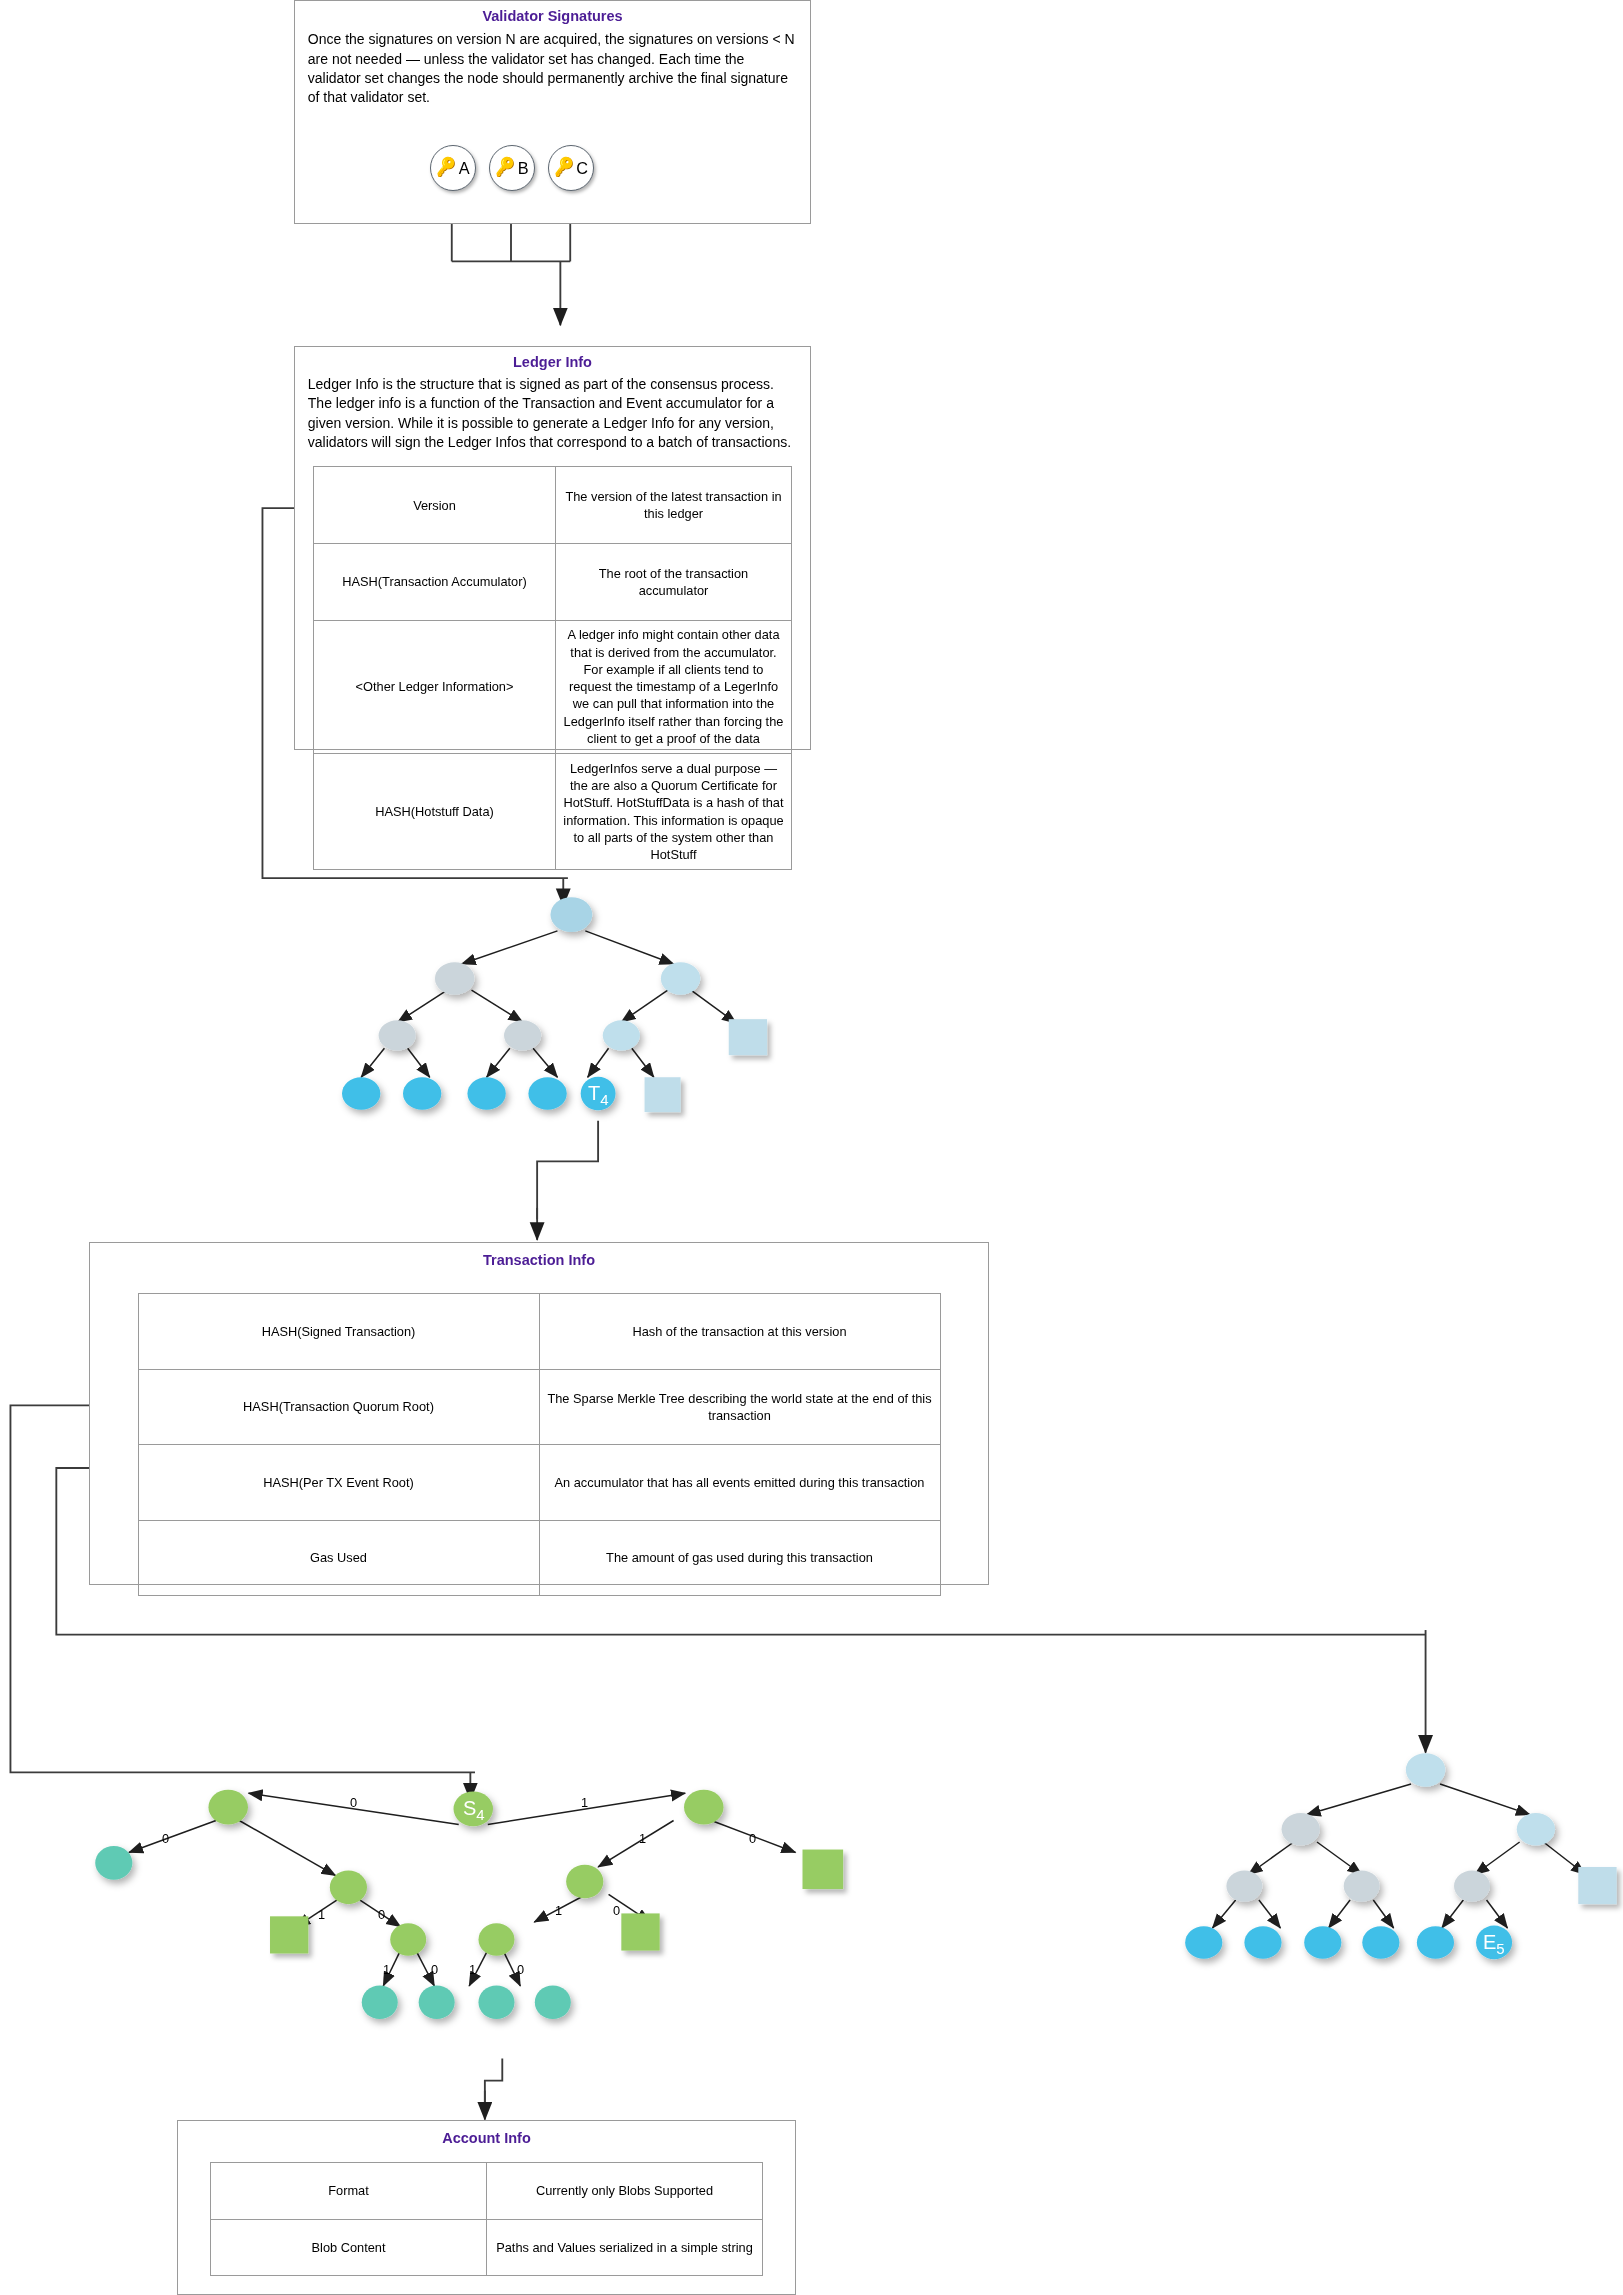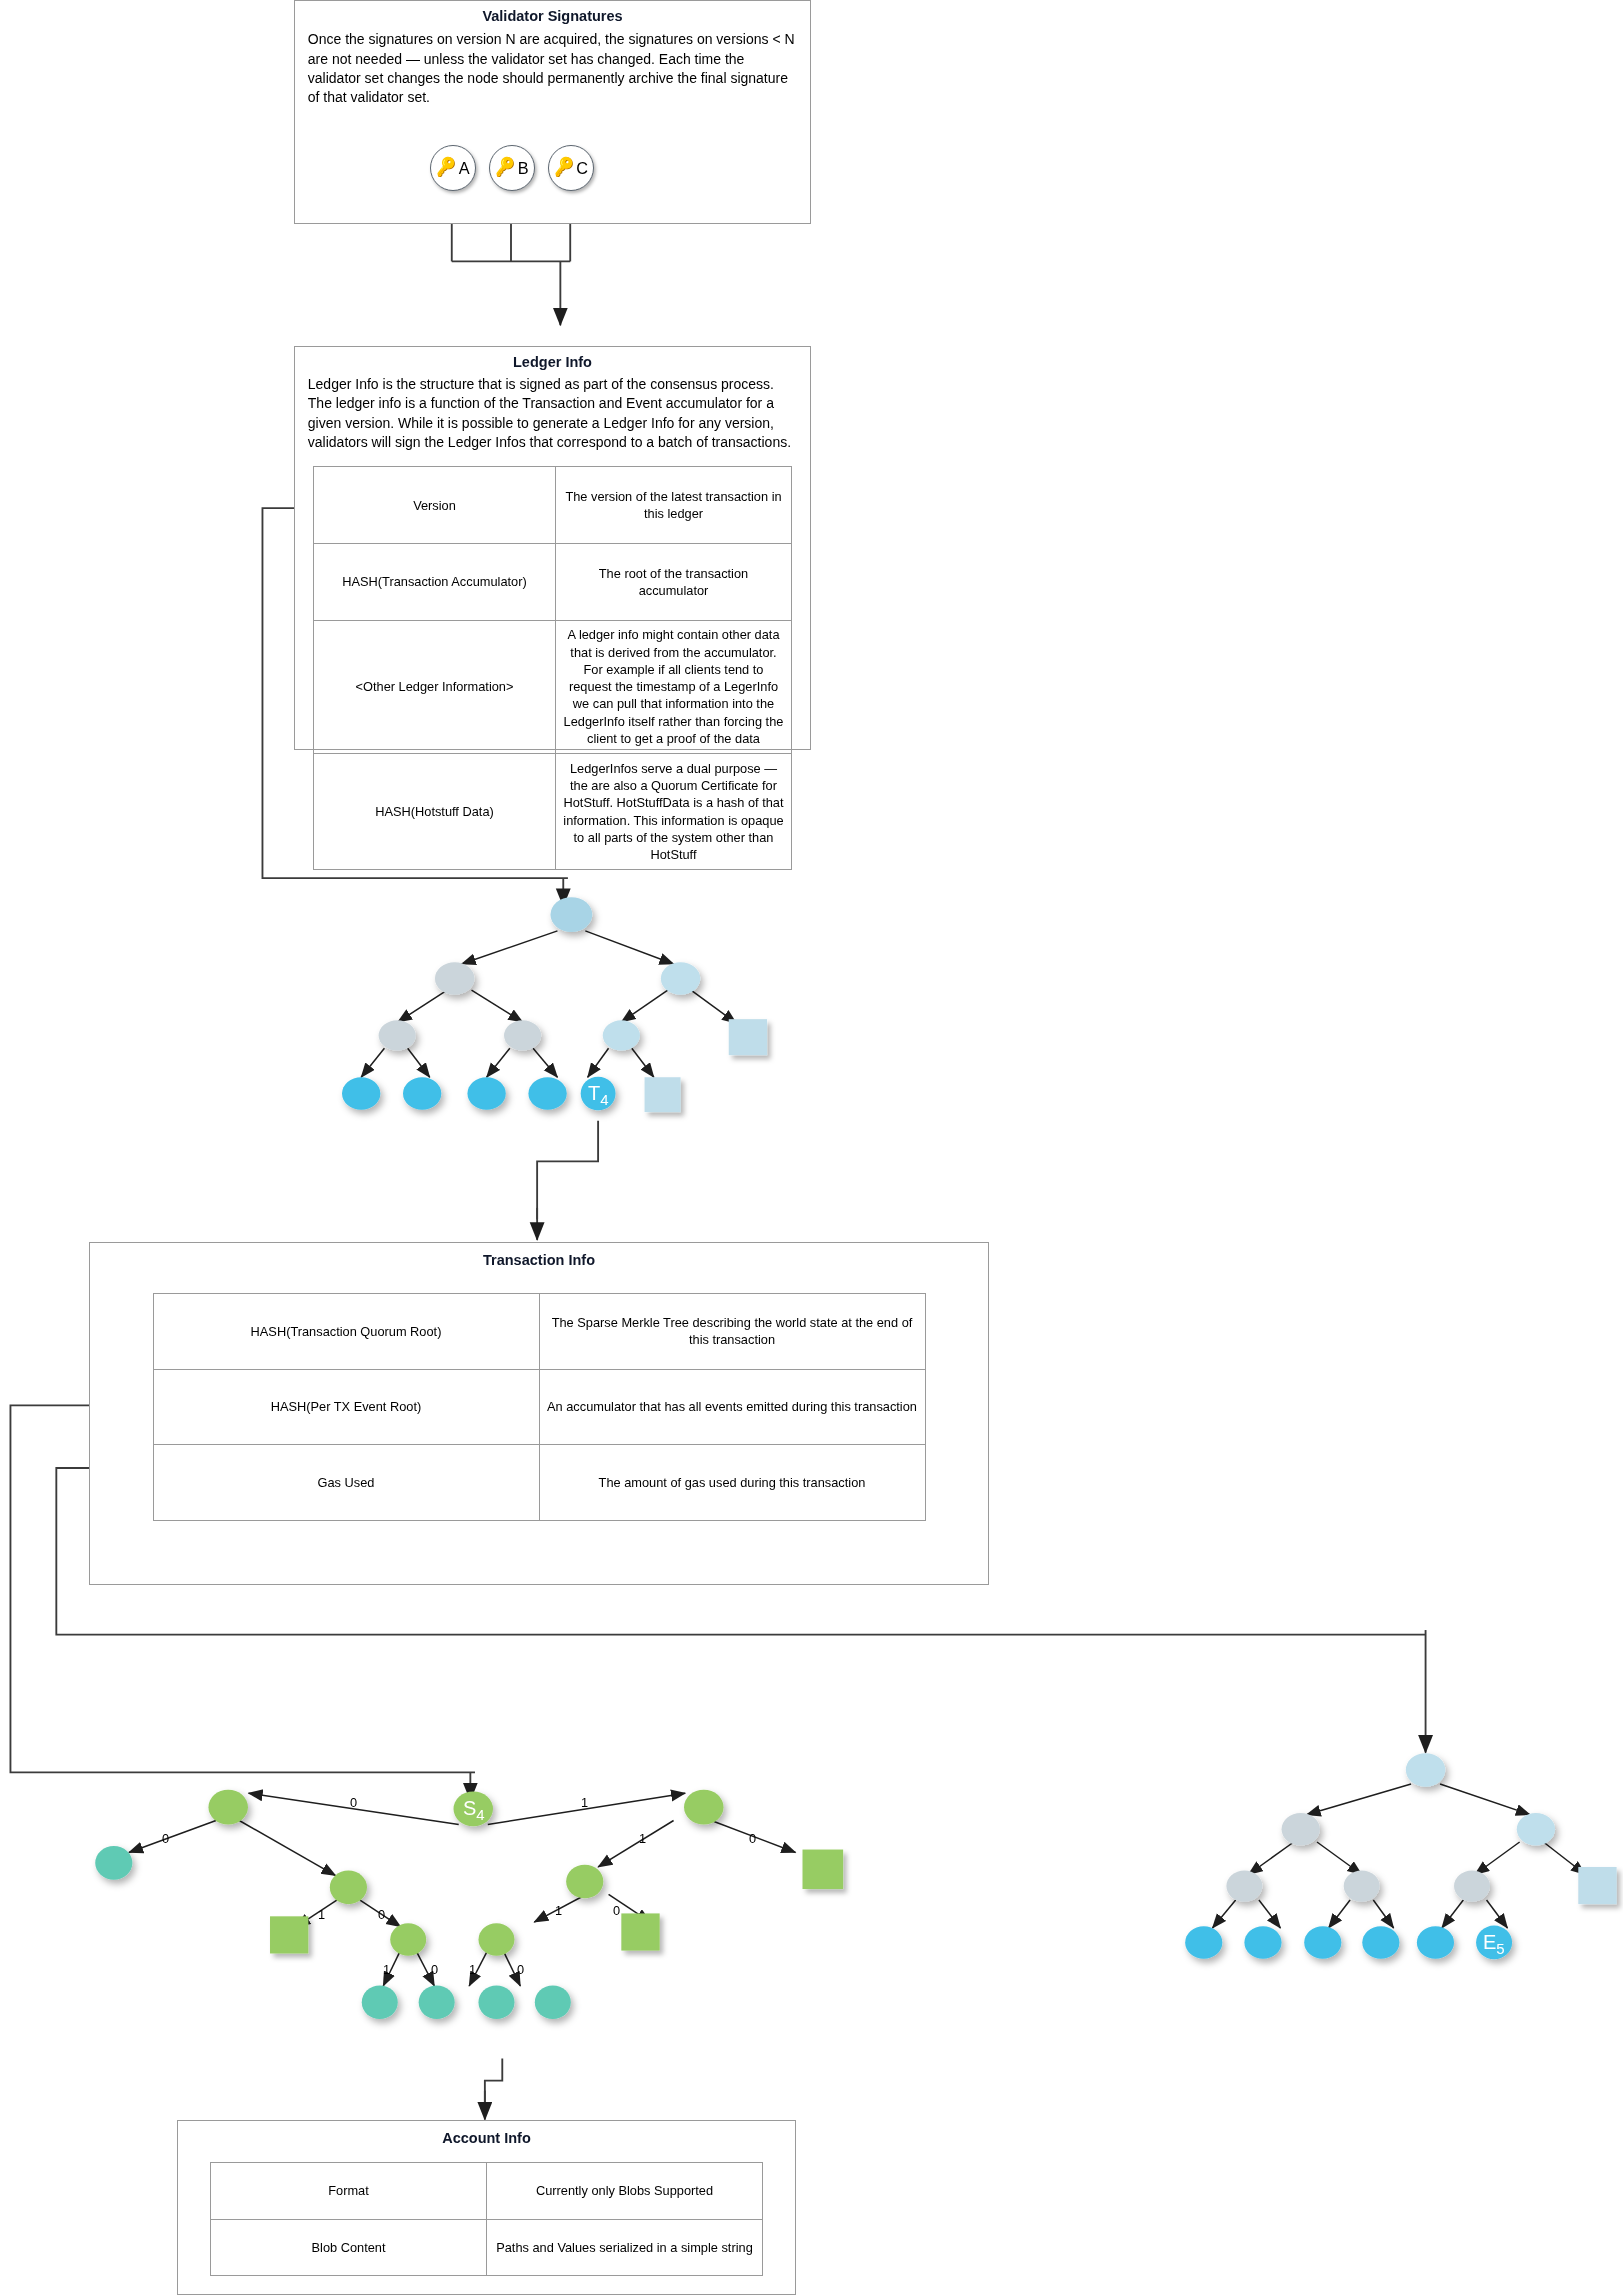--- a/index.html
+++ b/index.html
@@ -1,21 +1,21 @@
 <!DOCTYPE html>
 <html style="font-size:9.3px"><head>
 <meta charset="utf-8">
 <style>
   html,body{margin:0;padding:0;background:#ffffff;}
   body{font-family:"Liberation Sans","DejaVu Sans",sans-serif;}
   #stage{position:relative;width:1623px;height:2295px;background:#fff;overflow:hidden;}
   svg.layer{position:absolute;left:0;top:0;width:1623px;height:2295px;}
 
   .panel{position:absolute;border:1.7px solid #9a9a9a;background:#fff;box-sizing:border-box;}
-  .panel-title{text-align:center;font-weight:bold;font-size:14.5px;color:#0f172a;line-height:1.3;}
+  .panel-title{text-align:center;font-weight:bold;font-size:14.5px;color:#4c1d95;line-height:1.3;}
   .panel-body{text-align:left;font-size:14px;color:#000;line-height:1.38;}
   .panel-body p{margin:0 0 14px 0;}
 
   table.spec{border-collapse:collapse;table-layout:fixed;}
   table.spec td{border:1.2px solid #9a9a9a;font-size:12.8px;color:#000;text-align:center;
                 vertical-align:middle;line-height:1.35;padding:5.8px 7px;}
 
   .key-node{position:absolute;width:44px;height:44px;border-radius:50%;
             background:#fff;border:1.5px solid #5c6670;
             box-shadow:1.7px 2.3px 3.5px rgba(0,0,0,0.30);
@@ -232,20 +232,24 @@
   </div>
 
   <div class="nodelabel" style="left:588px;top:1082px;">
     <span>T</span><sub>4</sub>
   </div>
 
   <div class="panel" style="left:89px;top:1242px;width:900px;height:343px;">
     <div class="panel-title" style="margin-top:8.1px;">Transaction Info</div>
     <table class="spec" style="margin:23px auto 0 auto;width:773px;">
       <tbody>
+          <tr>
+        <td style="width:386px;height:63px;">HASH(Signed Transaction)</td>
+        <td style="width:386px;">Hash of the transaction at this version</td>
+      </tr>
       <tr>
         <td style="height:63px;">HASH(Transaction Quorum Root)</td>
         <td>The Sparse Merkle Tree describing the world state at the end of this transaction</td>
       </tr>
       <tr>
         <td style="height:63px;">HASH(Per TX Event Root)</td>
         <td>An accumulator that has all events emitted during this transaction</td>
       </tr>
       <tr>
         <td style="height:63px;">Gas Used</td>

